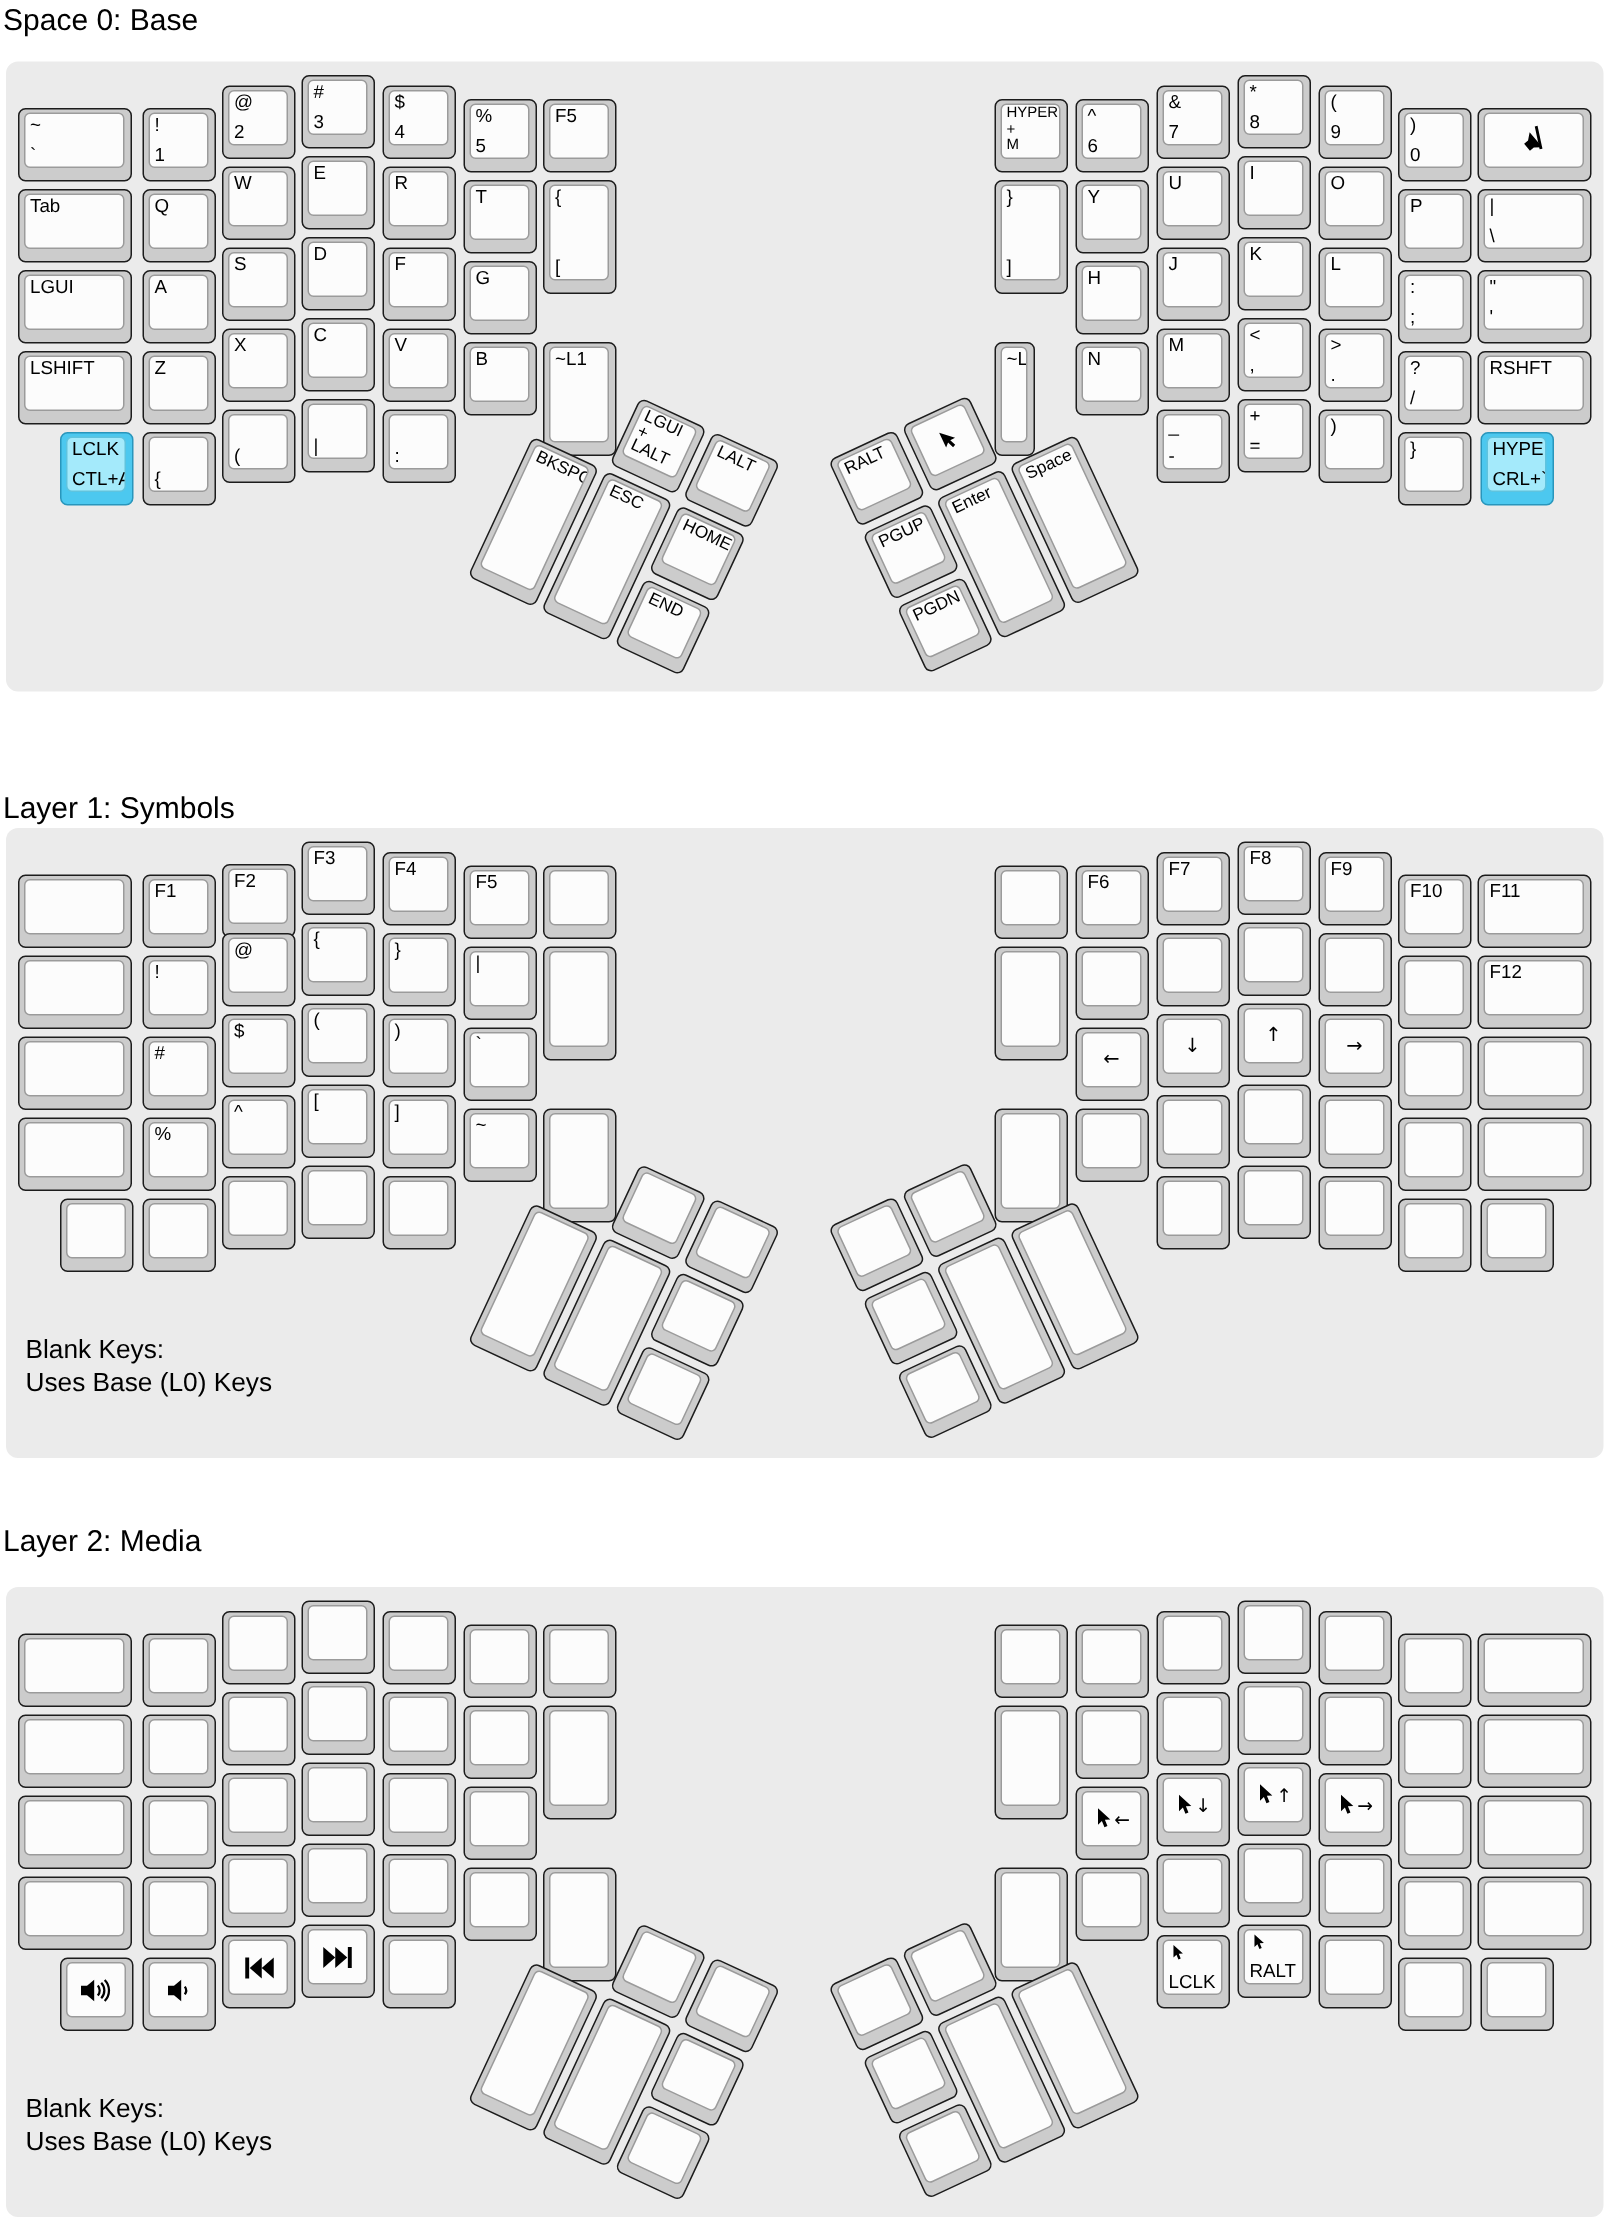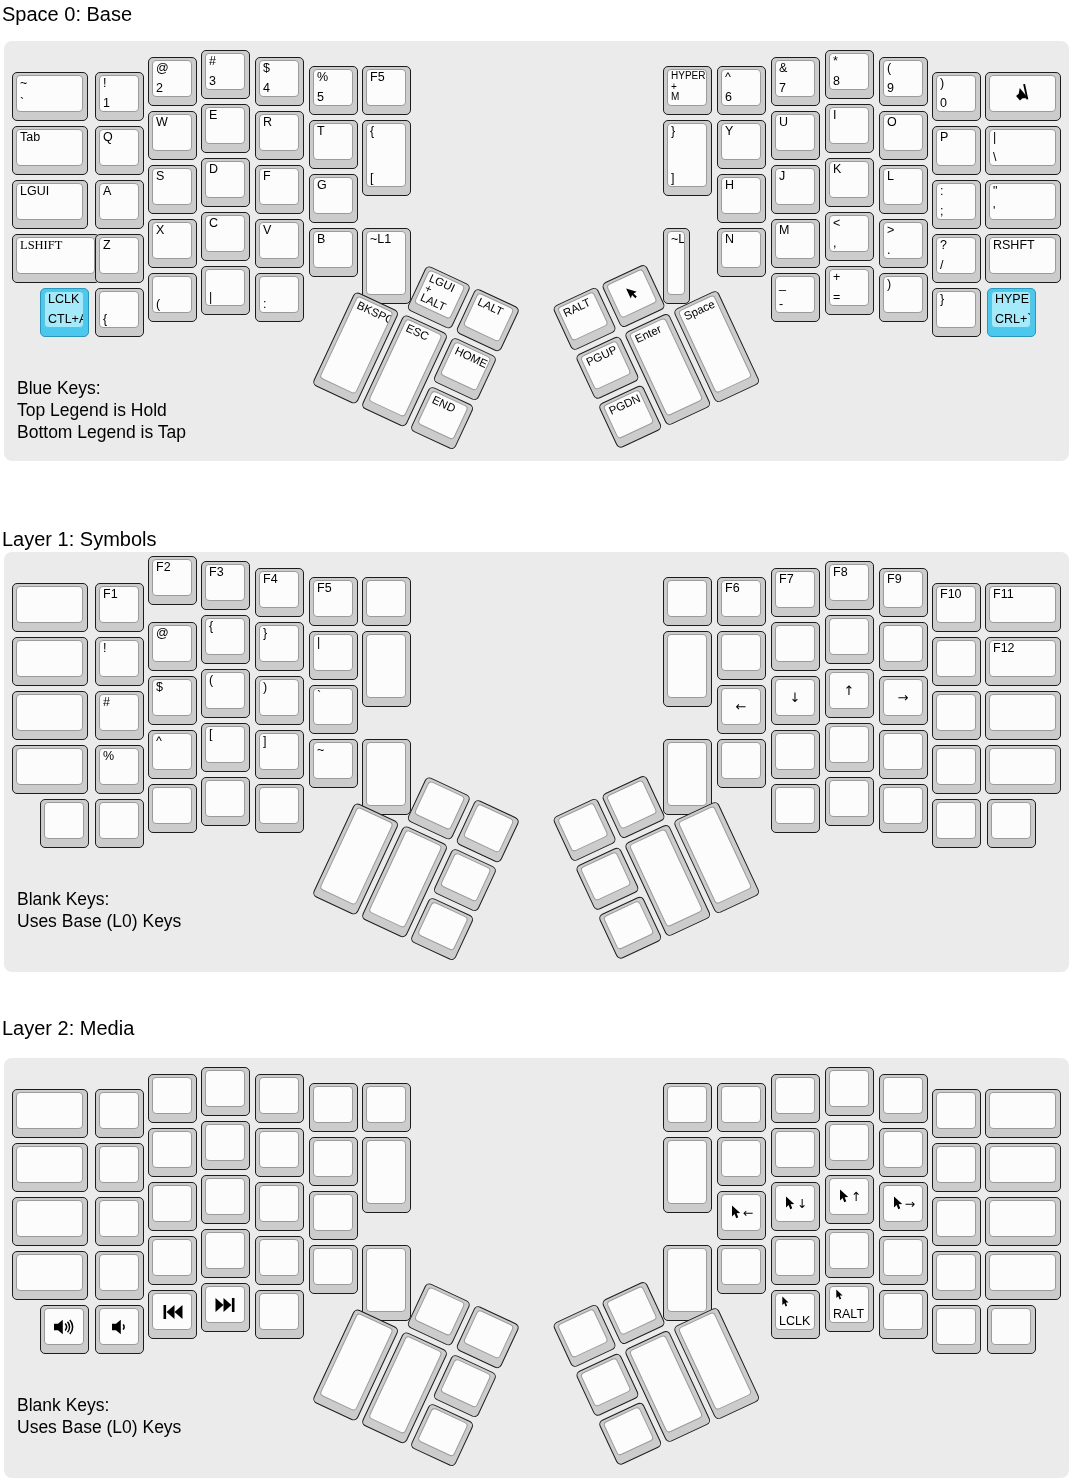--- a/index.html
+++ b/index.html
@@ -29,23 +29,20 @@
   .icon-tl{position:absolute;top:2px;left:4px;line-height:0}
   .ar{font-size:12.5px;font-family:"DejaVu Sans",sans-serif}
 </style>
 </head>
 <body>
 
 <div class="page">
   <section class="sec0">
     <div class="layer-title">Space 0: Base</div>
     <div class="panel" id="panel-0">
-      <div class="note">Blue Keys:
-Top Legend is Hold
-Bottom Legend is Tap</div>
     <div class="key" style="left: 8px; top: 31px; width: 76px; height: 49px;">
           <div class="cap">
             <div class="lt">~</div>
             <div class="lb">`</div>
           </div>
         </div>
         <div class="key" style="left: 91px; top: 31px; width: 49px; height: 49px;">
           <div class="cap">
             <div class="lt">!</div>
             <div class="lb">1</div>
@@ -139,21 +136,21 @@
         <div class="key" style="left: 251px; top: 124px; width: 49px; height: 49px;">
           <div class="cap">
             <div class="lt">F</div>
           </div>
         </div>
         <div class="key" style="left: 305px; top: 133px; width: 49px; height: 49px;">
           <div class="cap">
             <div class="lt">G</div>
           </div>
         </div>
-        <div class="key" style="left: 8px; top: 193px; width: 88px; height: 49px; font-family: Liberation Serif, serif;">
+        <div class="key" style="left: 8px; top: 193px; width: 76px; height: 49px;">
           <div class="cap">
             <div class="lt">LSHIFT</div>
           </div>
         </div>
         <div class="key" style="left: 91px; top: 193px; width: 49px; height: 49px;">
           <div class="cap">
             <div class="lt">Z</div>
           </div>
         </div>
         <div class="key" style="left: 144px; top: 178px; width: 49px; height: 49px;">
@@ -469,21 +466,21 @@
       <div class="note">Blank Keys:
 Uses Base (L0) Keys</div>
     <div class="key" style="left: 8px; top: 31px; width: 76px; height: 49px;">
           <div class="cap"></div>
         </div>
         <div class="key" style="left: 91px; top: 31px; width: 49px; height: 49px;">
           <div class="cap">
             <div class="lt">F1</div>
           </div>
         </div>
-        <div class="key" style="left: 144px; top: 4px; width: 49px; height: 49px; text-align: right;">
+        <div class="key" style="left: 144px; top: 24px; width: 49px; height: 49px; text-align: right;">
           <div class="cap">
             <div class="lt">F2</div>
           </div>
         </div>
         <div class="key" style="left: 197px; top: 9px; width: 49px; height: 49px;">
           <div class="cap">
             <div class="lt">F3</div>
           </div>
         </div>
         <div class="key" style="left: 251px; top: 16px; width: 49px; height: 49px;">

